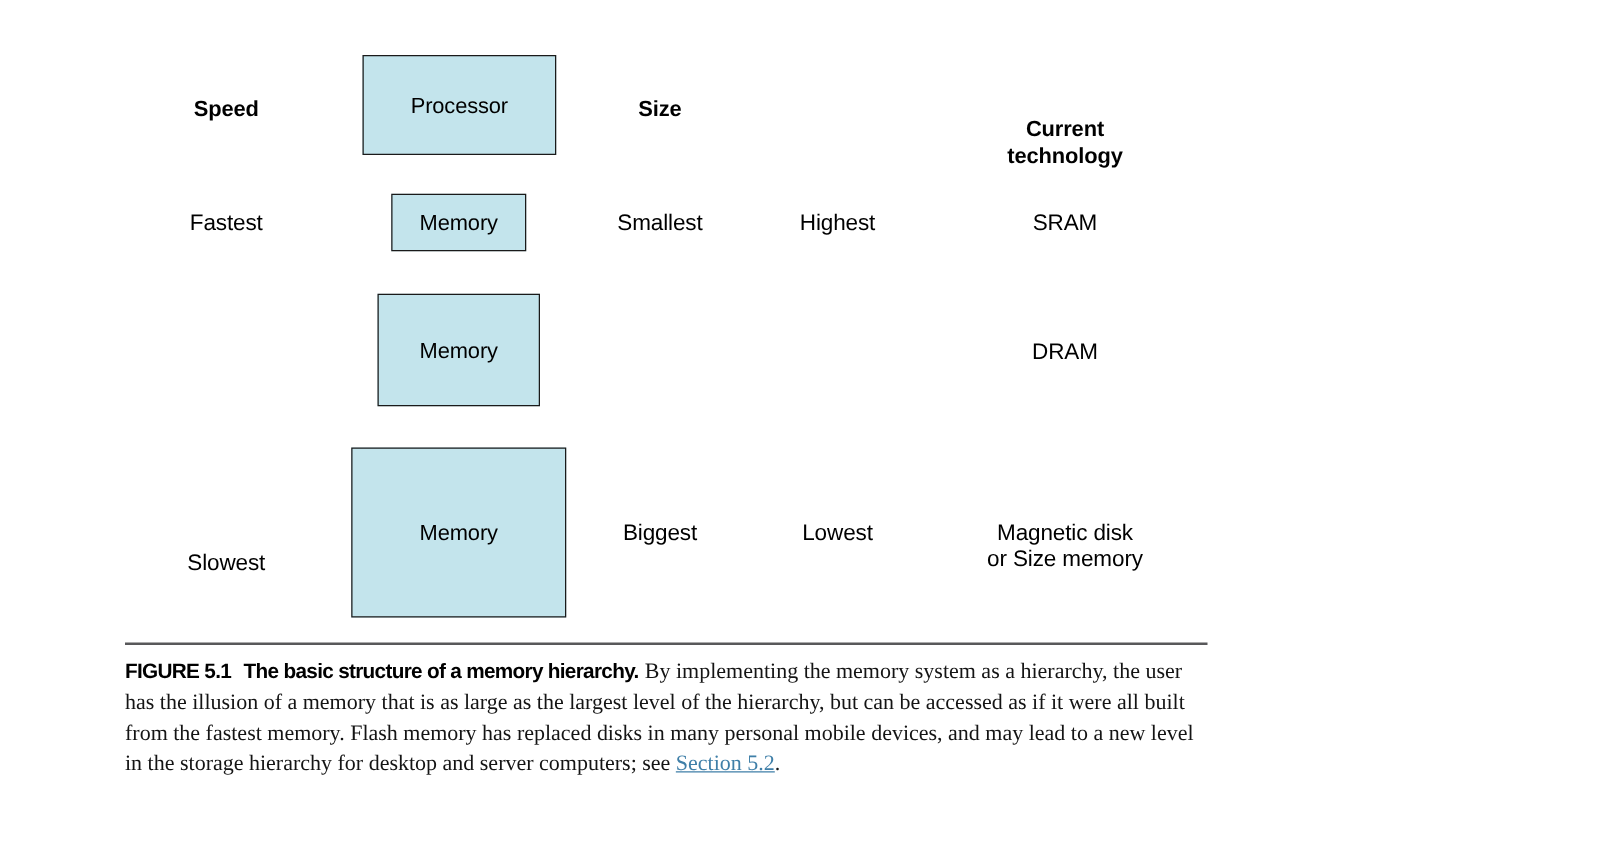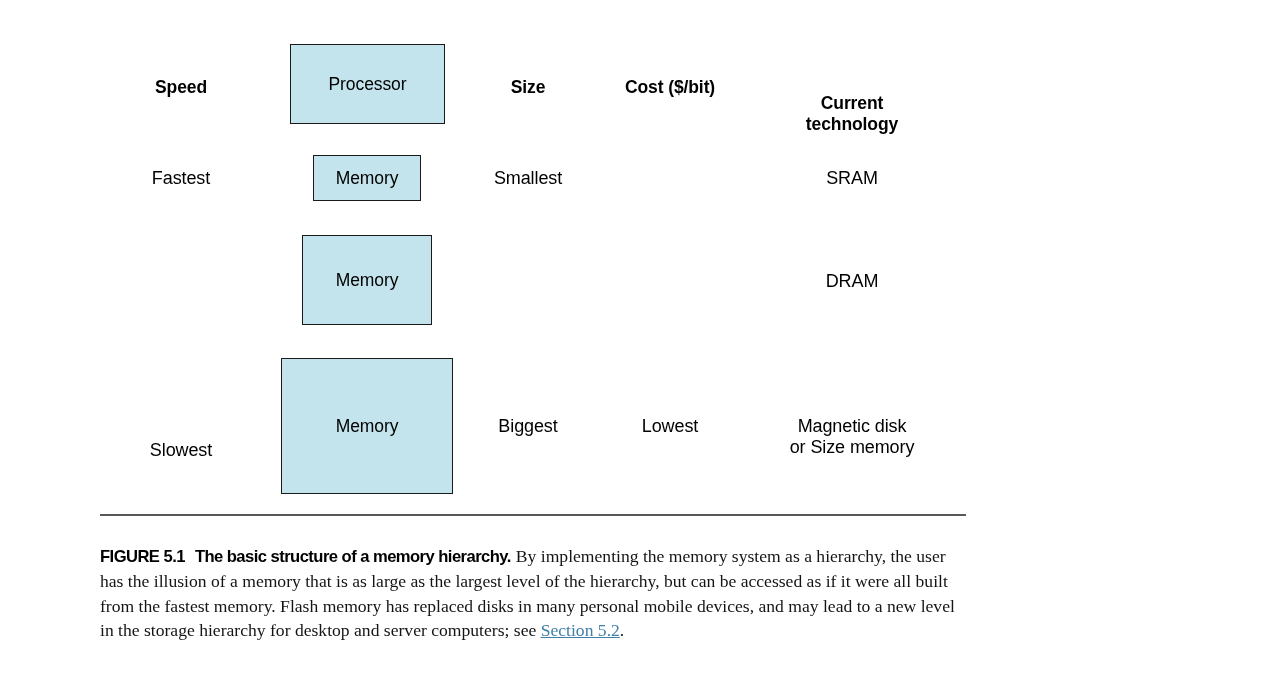--- a/index.html
+++ b/index.html
@@ -75,21 +75,20 @@
   #caption-block {
     position: absolute;
     left: 100px;
     top: 524px;
     width: 868px;
     font-family: "Liberation Serif", serif;
     font-size: 17.6px;
     line-height: 24.3px;
     color: #141414;
     text-align: left;
-    margin-top: 20px;
   }
   #caption-block .fig-num,
   #caption-block .fig-title {
     font-family: "Liberation Sans", sans-serif;
     font-weight: bold;
     font-size: 16.6px;
     letter-spacing: -0.55px;
     color: #000;
   }
   #caption-block .fig-num { margin-right: 10px; }
@@ -100,39 +99,39 @@
 </style>
 </head>
 <body>
 
 <div id="figure-root">
 
   <div class="cell hdr" style="left:121px; top:77px; width:120px;">Speed</div>
 
   <div class="cell hdr" style="left:468px; top:77px; width:120px;text-align:center;">Size</div>
 
-  <div class="cell hdr" style="left:580px; top:77px; width:180px;">Cost ($/bit)</div>
 
   <div class="cell hdr two-line" style="left:752px; top:49px; width:200px;margin-top:44px;">
     <span>Current</span><br>
     <span>technology</span>
   </div>
 
   <div class="hbox" style="left: 290px; top: 44px; width: 155px; height: 80px; background: rgb(195, 228, 236); border-color: rgb(26, 26, 26);">
     <span class="box-label">Processor</span>
   </div>
 
   <div class="cell val" style="left:121px; top:168px; width:120px;">Fastest</div>
 
   <div class="hbox" style="left: 313px; top: 155px; width: 108px; height: 46px; background: rgb(195, 228, 236); border-color: rgb(26, 26, 26);">
     <span class="box-label">Memory</span>
   </div>
 
   <div class="cell val" style="left:468px; top:168px; width:120px;">Smallest</div>
 
+  <div class="cell val" style="left:580px; top:168px; width:180px;">Highest</div>
 
   <div class="cell val" style="left:752px; top:168px; width:200px;">SRAM</div>
 
   <div class="cell val" style="left:121px; top:271px; width:120px;"></div>
 
   <div class="hbox" style="left: 302px; top: 235px; width: 130px; height: 90px; background: rgb(195, 228, 236); border-color: rgb(26, 26, 26);">
     <span class="box-label">Memory</span>
   </div>
 
   <div class="cell val" style="left:468px; top:271px; width:120px;"></div>

